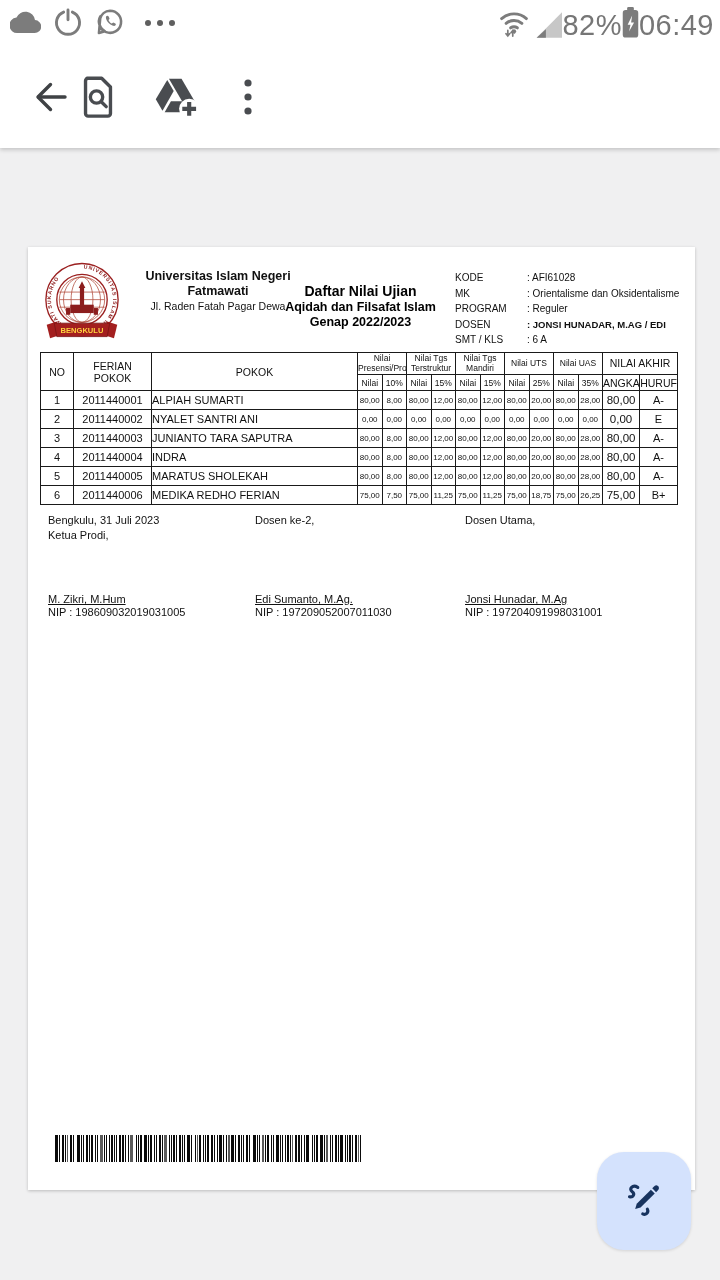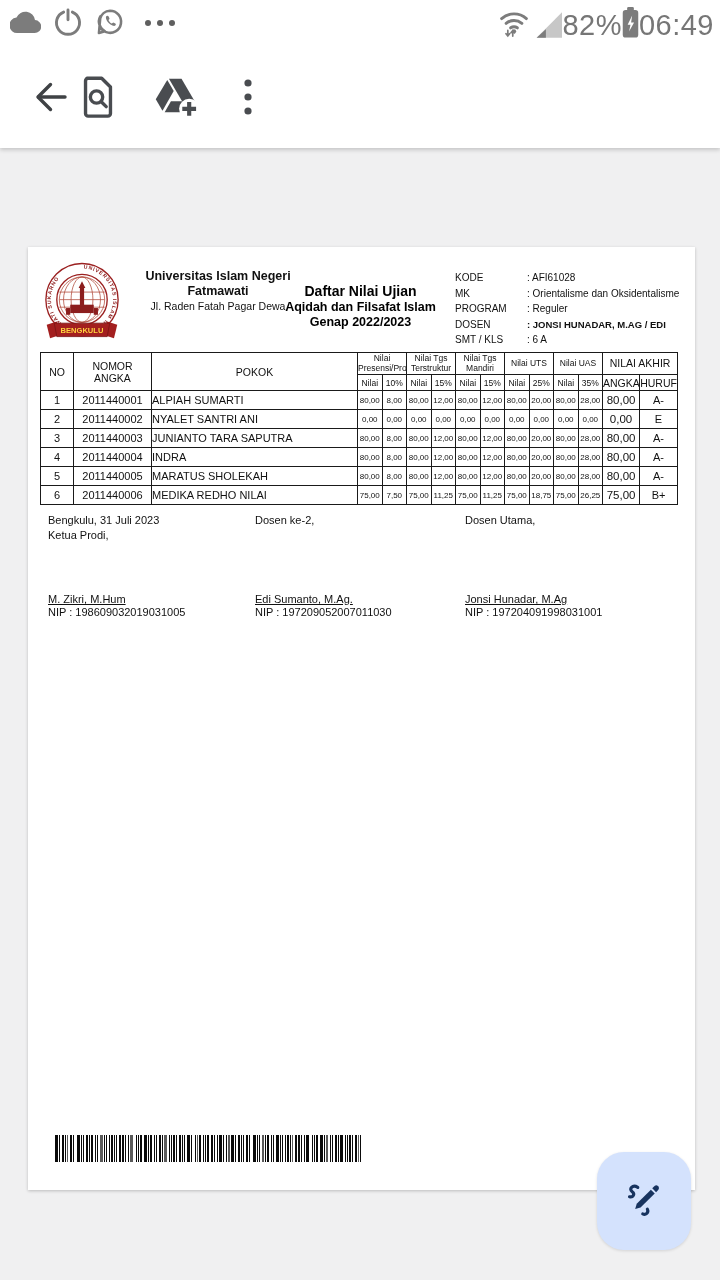--- a/index.html
+++ b/index.html
@@ -262,21 +262,21 @@
           <col style="width: 24.5px;">
           <col style="width: 24.5px;">
           <col style="width: 24.5px;">
           <col style="width: 24.5px;">
           <col style="width: 37px;">
           <col style="width: 38px;">
         </colgroup>
         <thead>
           <tr>
             <th class="h-main" rowspan="2">NO</th>
-            <th class="h-main" rowspan="2">NOMOR ANGKA</th>
+            <th class="h-main" rowspan="2">FERIAN POKOK</th>
             <th class="h-main" rowspan="2">POKOK</th>
             <th class="h-group" colspan="2">Nilai Presensi/Prose</th>
             <th class="h-group" colspan="2">Nilai Tgs Terstruktur</th>
             <th class="h-group" colspan="2">Nilai Tgs Mandiri</th>
             <th class="h-group" colspan="2">Nilai UTS</th>
             <th class="h-group" colspan="2">Nilai UAS</th>
             <th class="h-group h-final" colspan="2">NILAI AKHIR</th>
           </tr>
           <tr>
             <th class="h-sub">Nilai</th>
@@ -375,21 +375,21 @@
             <td class="c-score">80,00</td>
             <td class="c-score">20,00</td>
             <td class="c-score">80,00</td>
             <td class="c-score">28,00</td>
             <td class="c-angka">80,00</td>
             <td class="c-huruf">A-</td>
           </tr>
           <tr>
             <td class="c-no">6</td>
             <td class="c-npm">2011440006</td>
-            <td class="c-nama">MEDIKA REDHO NILAI</td>
+            <td class="c-nama">MEDIKA REDHO FERIAN</td>
             <td class="c-score">75,00</td>
             <td class="c-score">7,50</td>
             <td class="c-score">75,00</td>
             <td class="c-score">11,25</td>
             <td class="c-score">75,00</td>
             <td class="c-score">11,25</td>
             <td class="c-score">75,00</td>
             <td class="c-score">18,75</td>
             <td class="c-score">75,00</td>
             <td class="c-score">26,25</td>

